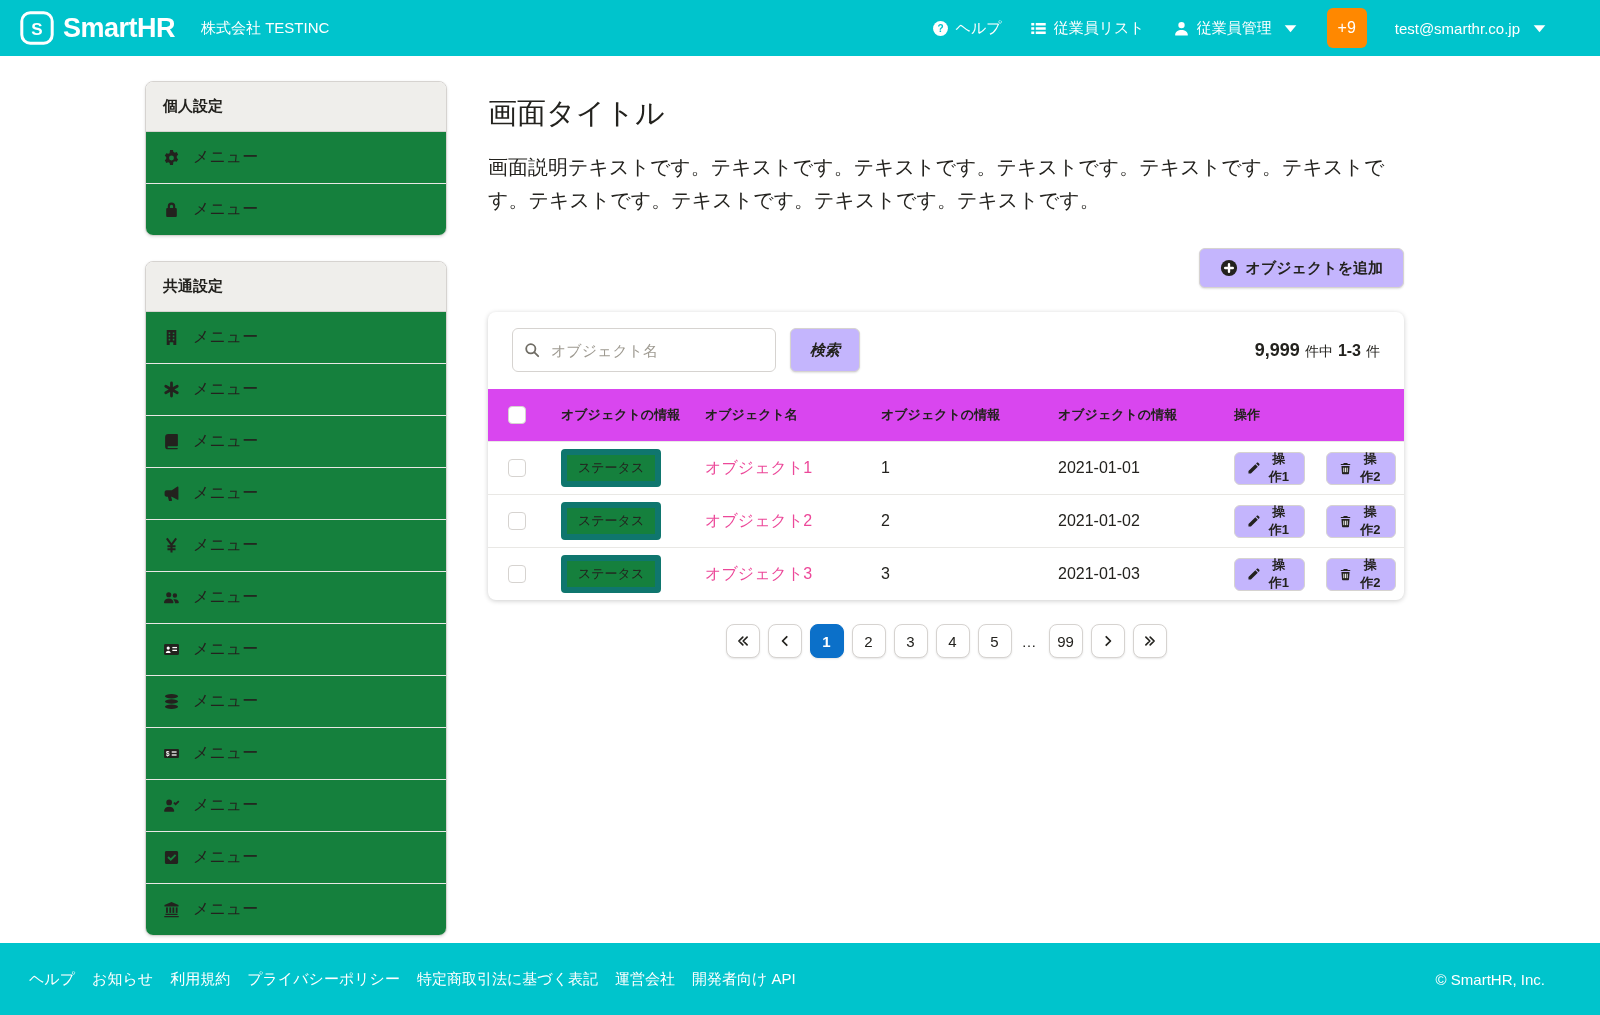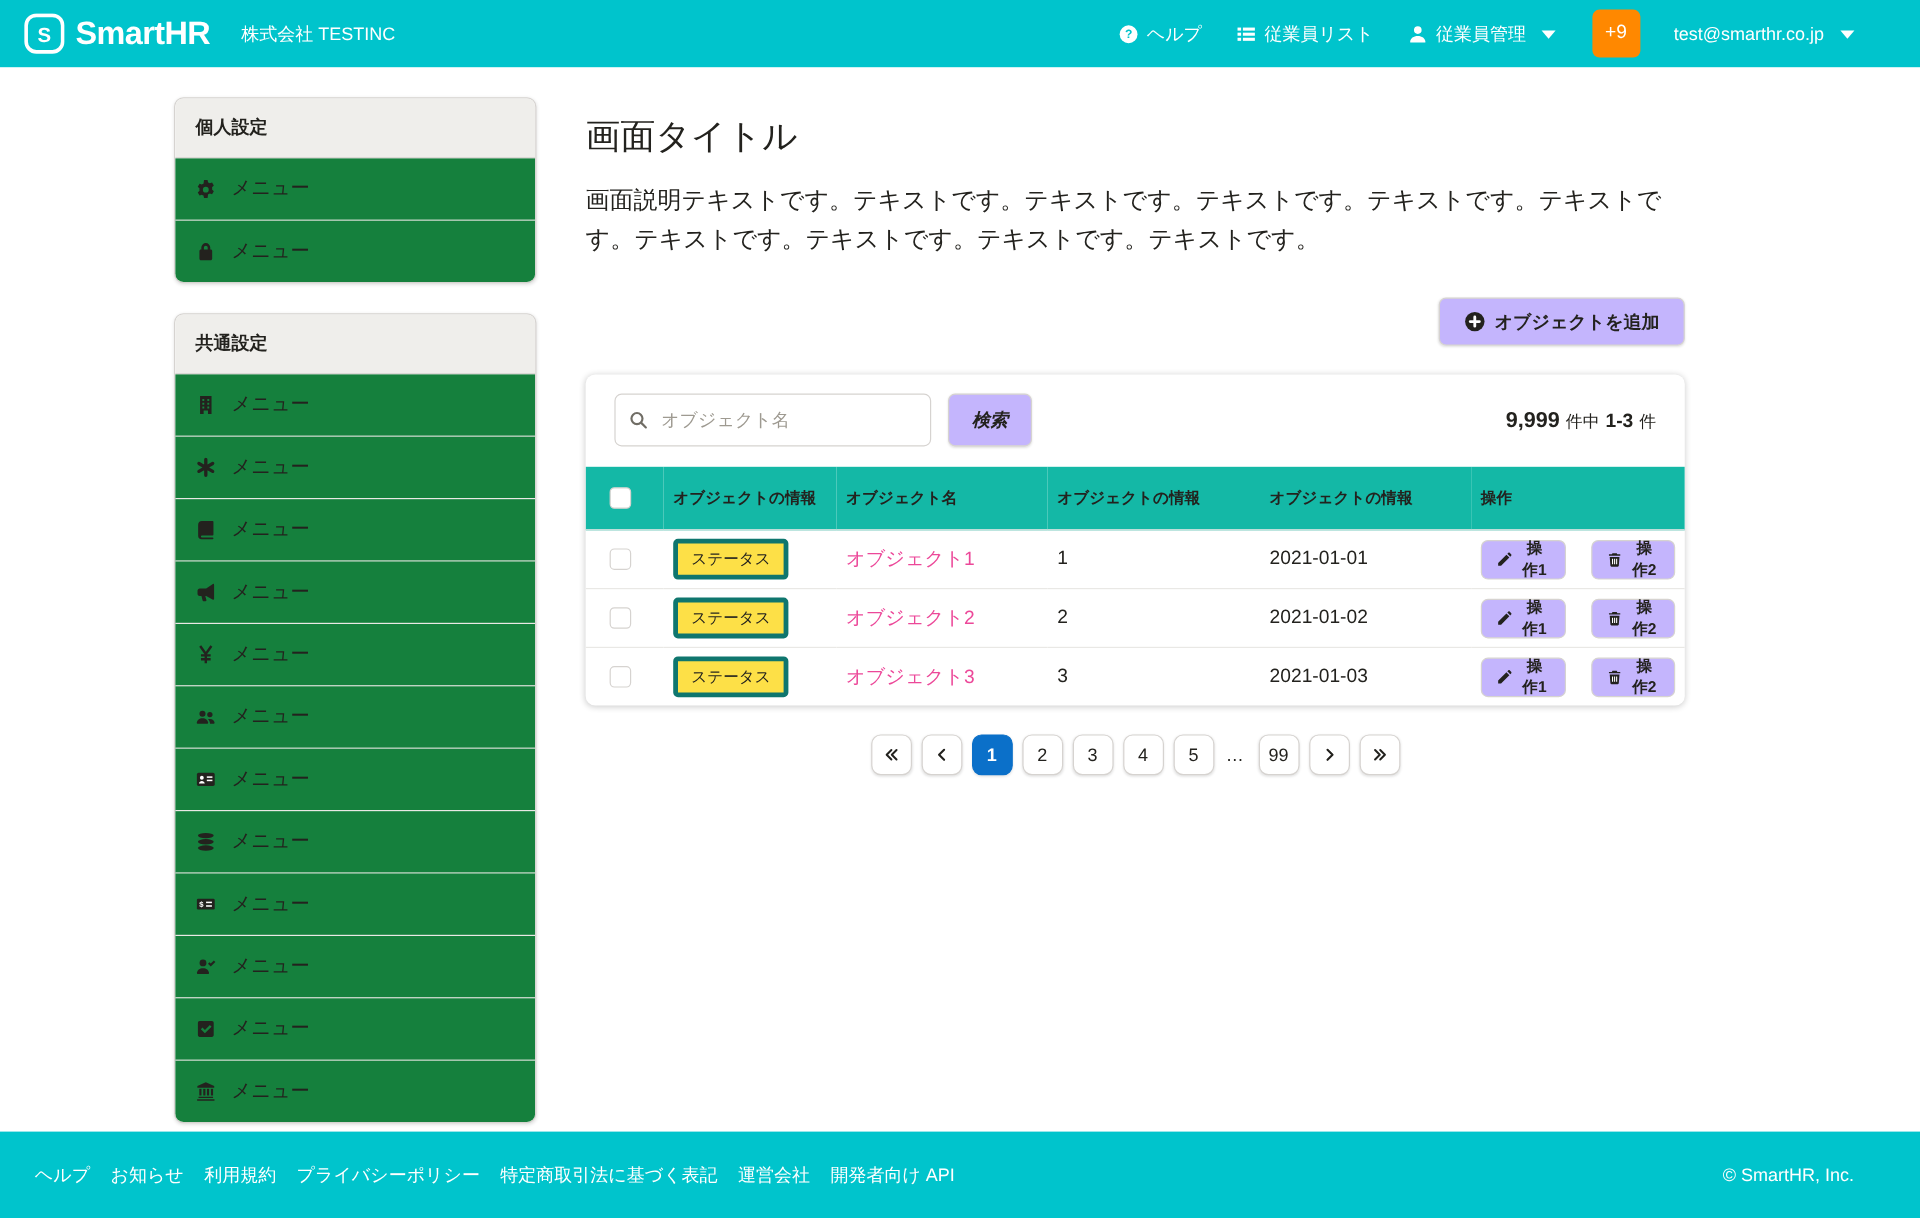--- a/index.html
+++ b/index.html
@@ -60,28 +60,28 @@
     width:16px; height:16px; color:#706d65; }
   .search-input { width:264px; height:44px; border:1px solid #d6d3d0; border-radius:6px;
     padding:0 12px 0 38px; font-size:15px; font-family:inherit; color:#23221e; outline:none; }
   .search-input::placeholder { color:#9e9a91; }
   .btn-search { height:44px; padding:0 19px; font-size:15px;font-style:italic; }
   .count { margin-left:auto; display:flex; align-items:baseline; gap:5px; font-size:14px; }
   .count .num { font-weight:700; font-size:18px; }
   .count .range { font-weight:700; font-size:16px; }
 
   table.data-table { width:100%; border-collapse:collapse; table-layout:fixed; }
-  thead th { background:#14b8a6; font-size:13px; font-weight:700; text-align:left;
+  thead th { background:#d946ef; font-size:13px; font-weight:700; text-align:left;
     padding:17px 8px;margin-left:45px; }
   tbody td { padding:7px 8px; border-top:1px solid #e9e8e5; font-size:16px; vertical-align:middle; }
   .cb-cell { padding-left:20px !important; padding-right:0 !important; }
   input[type="checkbox"] { appearance:none; -webkit-appearance:none; width:18px; height:18px;
     border:1px solid #d6d3d0; border-radius:4px; background:#fff; margin:0; display:block; cursor:pointer; }
-  .status-badge { display:inline-block; border:4px solid #0f766e; border-radius:4px;
-    padding:4px 11px; font-size:13px; background:#fde047; }
+  .status-badge { display:inline-block; border:6px solid #0f766e; border-radius:4px;
+    padding:4px 11px; font-size:13px; background:#15803d; }
   a.obj-link { color:#ec4899; text-decoration:none; }
   .actions { display:flex; gap:21px; }
   .btn-action { height:33px; padding:0 12px; font-size:13px; gap:6px; box-shadow:none; }
   .btn-action .ico { width:13px; height:13px; }
 
   .pagination { display:flex; justify-content:center; align-items:center; gap:8px; margin-top:24px; }
   .page-btn { min-width:34px; height:34px; padding:0 6px; border:1px solid #d6d3d0; border-radius:8px;
     background:#fff; font-size:15px; color:#23221e; display:inline-flex; align-items:center;
     justify-content:center; cursor:pointer; font-family:inherit; box-shadow:0 1px 2px rgba(0,0,0,.1); }
   .page-btn .ico { width:14px; height:14px; }

